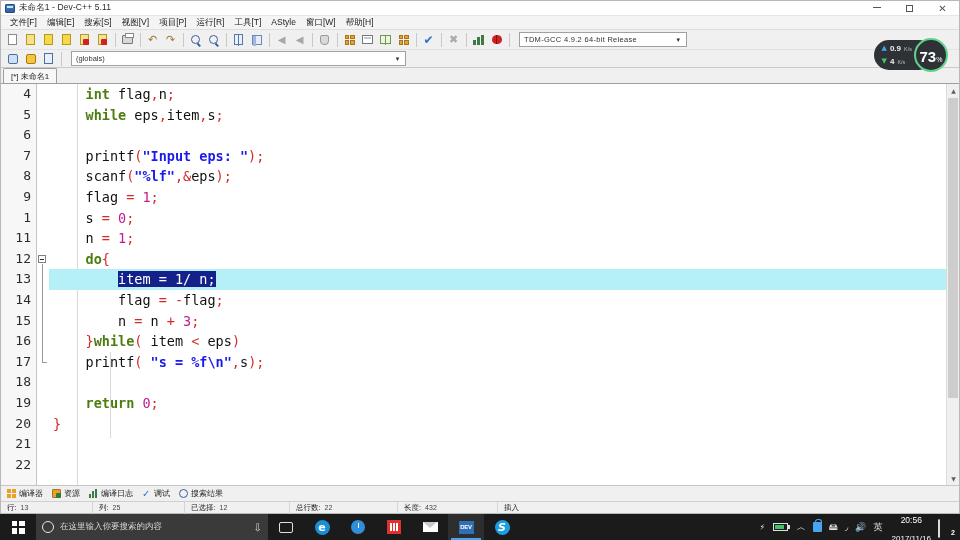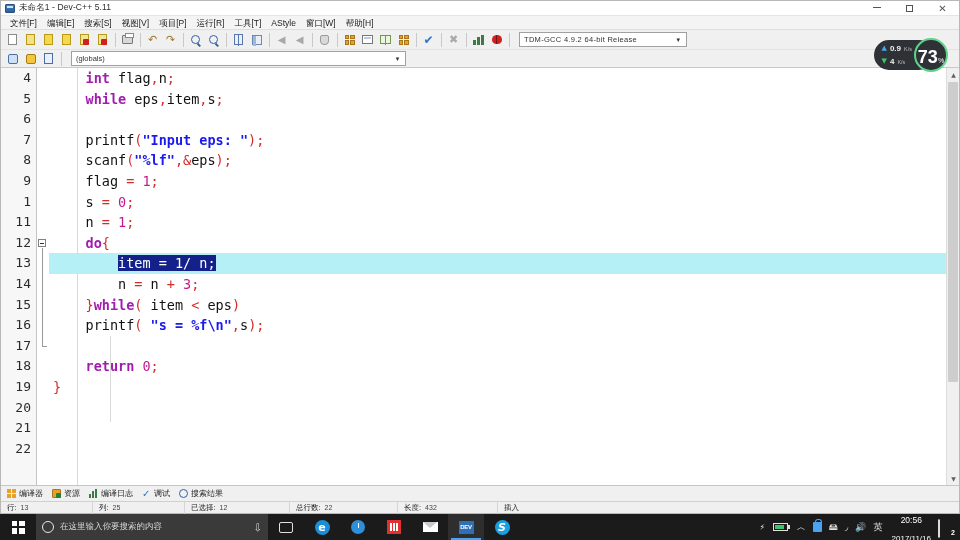--- a/index.html
+++ b/index.html
@@ -45,21 +45,21 @@
   }
   .wbtn:last-child { }
   .wb-min { align-items: flex-start; padding-top: 6px; }
   .glyph-min { width: 8px; height: 1px; background: #555; display: block; }
   .glyph-max { width: 7px; height: 7px; border: 1px solid #555; display: block; }
   .glyph-close { font-size: 10px; color: #555; font-family: "DejaVu Sans", sans-serif; }
 
   
   #menubar {
     height: 14px; background: #f4f4f4;
-    display: flex; align-items: center; padding-left: 4px;
+    display: flex; align-items: flex-end; padding-left: 4px;
     font-size: 8.5px; color: #1b1b1b;
     border-bottom: 1px solid #dedede;
   }
   .menu-item { padding: 0 5px; height: 14px; line-height: 14px; white-space: nowrap; }
 
   
   #toolbar1 {
     height: 20px; background: #f0f0f0; display: flex; align-items: center;
     border-bottom: 1px solid #e2e2e2; padding-left: 3px;
   }
@@ -150,21 +150,21 @@
     padding-right: 6px; font-size: 13px; color: #2b2b2b;
     font-family: "DejaVu Sans Mono", monospace;
   }
   .codeline {
     height: 20.6px; line-height: 20.6px;
     font-family: "DejaVu Sans Mono", monospace;
     font-size: 13.5px; color: #111; white-space: pre;
     padding-left: 4px; position: relative;
   }
   .hl-line { background: #b6f0f7; }
-  .kw { color: #a21caf; font-weight: bold; }
+  .kw { color: #4d7c0f; font-weight: bold; }
   .str { color: #1a1aee; font-weight: bold; }
   .op { color: #d32a2a; }
   .num { color: #c41a8f; }
   .sel { background: #14218a; color: #ffffff; }
 
   
   .fold-box {
     position: absolute; width: 8px; height: 8px; border: 1px solid #808080;
     background: #fff; left: 1px;
   }
@@ -240,21 +240,21 @@
   .nm-up { color: #4aa3f0; font-size: 7px; line-height: 1; font-family: "DejaVu Sans", sans-serif;}
   .nm-dn { color: #3ec46d; font-size: 7px; line-height: 1; font-family: "DejaVu Sans", sans-serif;}
   .nm-val { font-size: 8px; font-weight: bold; color: #f0f0f0; }
   .nm-unit { font-size: 5.5px; color: #b8b8b8; }
   #nm-circle {
     width: 34px; height: 34px; border-radius: 50%;
     background: #2e3136; border: 2px solid #5fd38a;
     display: flex; align-items: baseline; justify-content: center;
     color: #fff; position: relative; z-index: 2;
   }
-  #nm-circle .pct { font-size: 18px; font-weight: bold; line-height: 34px; }
+  #nm-circle .pct { font-size: 15px; font-weight: bold; line-height: 34px; }
   #nm-circle .pctsym { font-size: 7px; line-height: 34px; }
 
   
   #taskbar {
     position: absolute; left: 0; bottom: 0; width: 960px; height: 26px;
     background: #1b1b1b; display: flex; align-items: center;
   }
   #start-btn { width: 36px; height: 26px; display: flex; align-items: center; justify-content: center; }
   .win-logo { width: 13px; height: 13px; display: grid; grid-template-columns: 1fr 1fr; grid-template-rows: 1fr 1fr; gap: 1.4px; }
   .win-logo i { background: #ffffff; }
@@ -445,20 +445,23 @@
       <div class="tb-btn">
           <span class="ic ic-class3"></span>
         </div>
       <div class="tb-sep"></div>
       <div class="combo" id="globals-combo">
         <span>(globals)</span>
         <span class="caret">▾</span>
       </div>
     </div>
 
+    <div id="tabbar">
+      <div class="ed-tab">[*] 未命名1</div>
+    </div>
 
     <div id="editor-wrap">
       <div id="gutter">
         <div id="gutter-lines">
             <div class="ln">4</div>
             <div class="ln">5</div>
             <div class="ln">6</div>
             <div class="ln">7</div>
             <div class="ln">8</div>
             <div class="ln">9</div>
@@ -490,20 +493,21 @@
             <div class="codeline"><span>    </span><span class="kw">int</span><span> flag</span><span class="op">,</span><span>n</span><span class="op">;</span></div>
             <div class="codeline"><span>    </span><span class="kw">while</span><span> eps</span><span class="op">,</span><span>item</span><span class="op">,</span><span>s</span><span class="op">;</span></div>
             <div class="codeline"><span></span></div>
             <div class="codeline"><span>    </span><span>printf</span><span class="op">(</span><span class="str">"Input eps: "</span><span class="op">)</span><span class="op">;</span></div>
             <div class="codeline"><span>    </span><span>scanf</span><span class="op">(</span><span class="str">"%lf"</span><span class="op">,</span><span class="op">&amp;</span><span>eps</span><span class="op">)</span><span class="op">;</span></div>
             <div class="codeline"><span>    </span><span>flag </span><span class="op">=</span><span> </span><span class="num">1</span><span class="op">;</span></div>
             <div class="codeline"><span>    </span><span>s </span><span class="op">=</span><span> </span><span class="num">0</span><span class="op">;</span></div>
             <div class="codeline"><span>    </span><span>n </span><span class="op">=</span><span> </span><span class="num">1</span><span class="op">;</span></div>
             <div class="codeline"><span>    </span><span class="kw">do</span><span class="op">{</span></div>
             <div class="codeline hl-line"><span>        </span><span class="sel">item = 1/ n;</span></div>
+            <div class="codeline"><span>        </span><span>flag </span><span class="op">=</span><span> </span><span class="op">-</span><span>flag</span><span class="op">;</span></div>
             <div class="codeline"><span>        </span><span>n </span><span class="op">=</span><span> n </span><span class="op">+</span><span> </span><span class="num">3</span><span class="op">;</span></div>
             <div class="codeline"><span>    </span><span class="op">}</span><span class="kw">while</span><span class="op">(</span><span> item </span><span class="op">&lt;</span><span> eps</span><span class="op">)</span></div>
             <div class="codeline"><span>    </span><span>printf</span><span class="op">(</span><span> </span><span class="str">"s = %f\n"</span><span class="op">,</span><span>s</span><span class="op">)</span><span class="op">;</span></div>
             <div class="codeline"><span></span></div>
             <div class="codeline"><span>    </span><span class="kw">return</span><span> </span><span class="num">0</span><span class="op">;</span></div>
             <div class="codeline"><span></span><span class="op">}</span></div>
             <div class="codeline"><span></span></div>
           </div>
       </div>
       <div id="vscroll">

